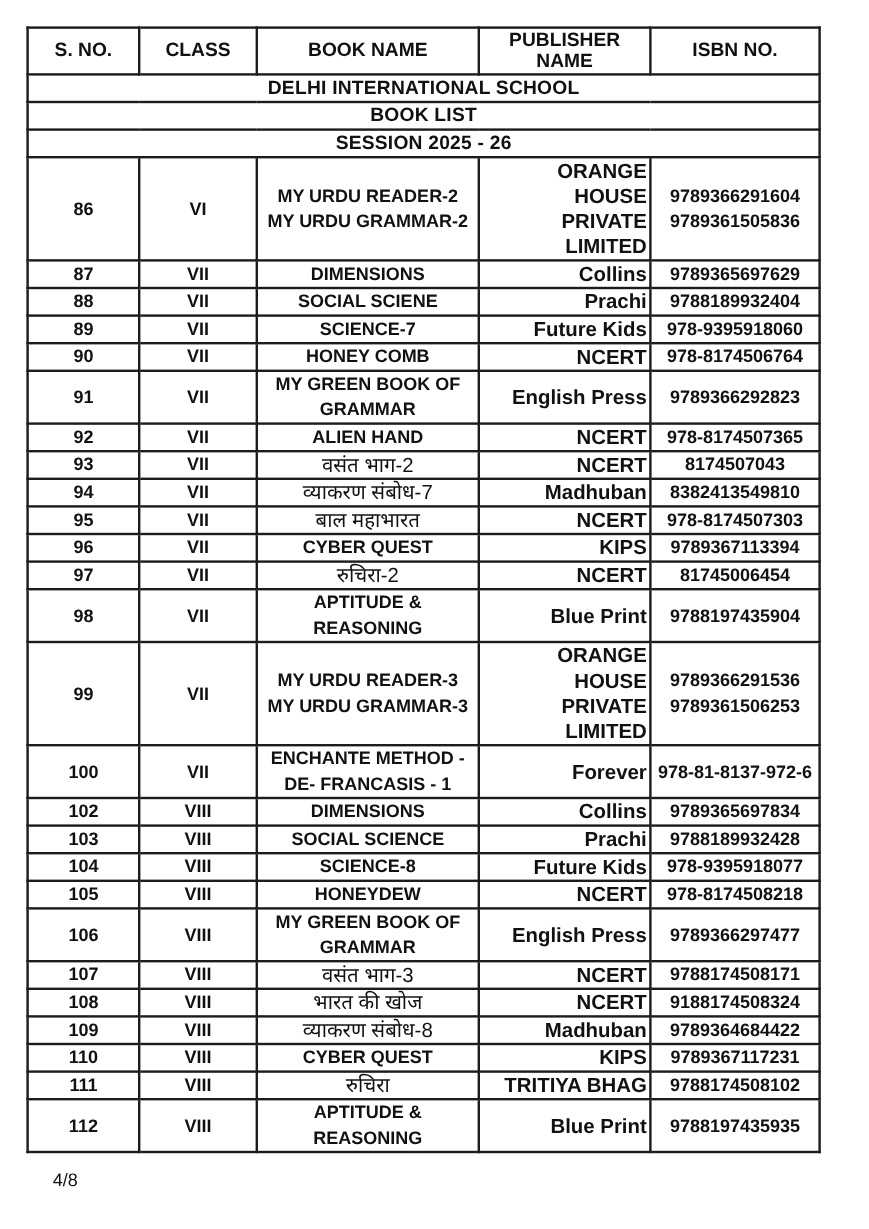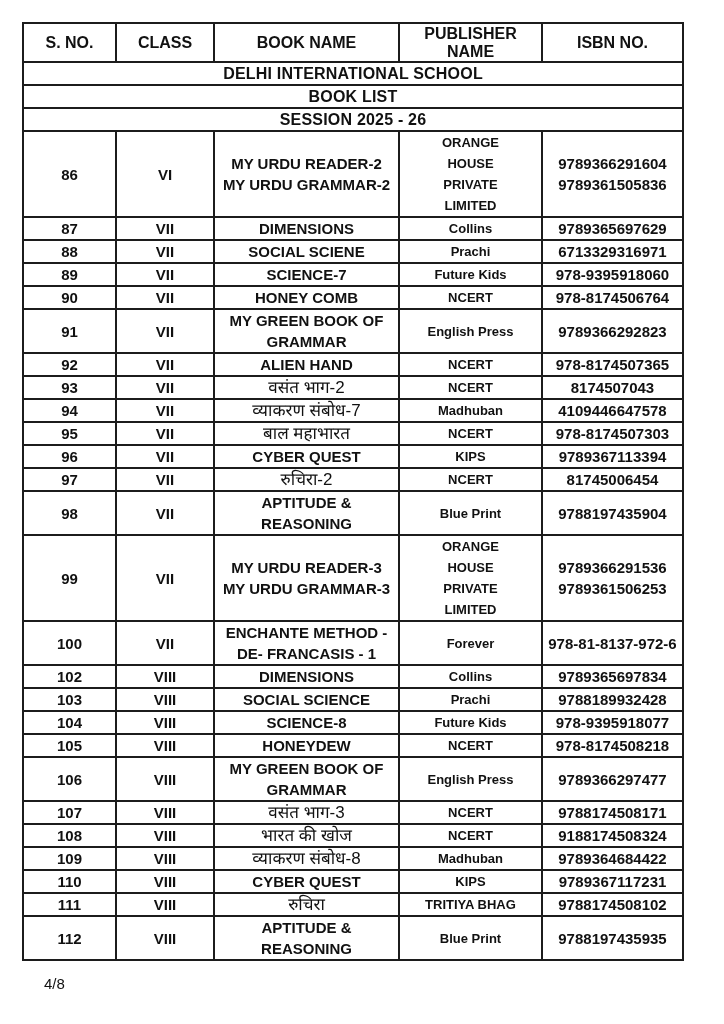--- a/index.html
+++ b/index.html
@@ -53,21 +53,22 @@
   }
   tbody td.book {
     font-size: 15px;
     margin-left: 12px;
   }
   tbody td.book.dev {
     font-weight: 400;
     font-size: 17px;
   }
   tbody td.pub {
-    font-size: 13px;
+    font-size: 17px;
+    text-align: right;
   }
   tbody td.isbn {
     font-size: 15px;
     padding: 0 1px;
   }
   .page-number {
     position: absolute;
     left: 44px;
     top: 975px;
     font-size: 15px;
@@ -126,21 +127,21 @@
       <td class="cls">VII</td>
       <td class="book">DIMENSIONS</td>
       <td class="pub">Collins</td>
       <td class="isbn">9789365697629</td>
     </tr>
         <tr>
       <td class="sno">88</td>
       <td class="cls">VII</td>
       <td class="book">SOCIAL SCIENE</td>
       <td class="pub">Prachi</td>
-      <td class="isbn">6713329316971</td>
+      <td class="isbn">9788189932404</td>
     </tr>
         <tr>
       <td class="sno">89</td>
       <td class="cls">VII</td>
       <td class="book">SCIENCE-7</td>
       <td class="pub">Future Kids</td>
       <td class="isbn">978-9395918060</td>
     </tr>
         <tr>
       <td class="sno">90</td>
@@ -169,21 +170,21 @@
       <td class="cls">VII</td>
       <td class="book dev">वसंत भाग-2</td>
       <td class="pub">NCERT</td>
       <td class="isbn">8174507043</td>
     </tr>
         <tr>
       <td class="sno">94</td>
       <td class="cls">VII</td>
       <td class="book dev">व्याकरण संबोध-7</td>
       <td class="pub">Madhuban</td>
-      <td class="isbn">4109446647578</td>
+      <td class="isbn">8382413549810</td>
     </tr>
         <tr>
       <td class="sno">95</td>
       <td class="cls">VII</td>
       <td class="book dev">बाल महाभारत</td>
       <td class="pub">NCERT</td>
       <td class="isbn">978-8174507303</td>
     </tr>
         <tr>
       <td class="sno">96</td>

